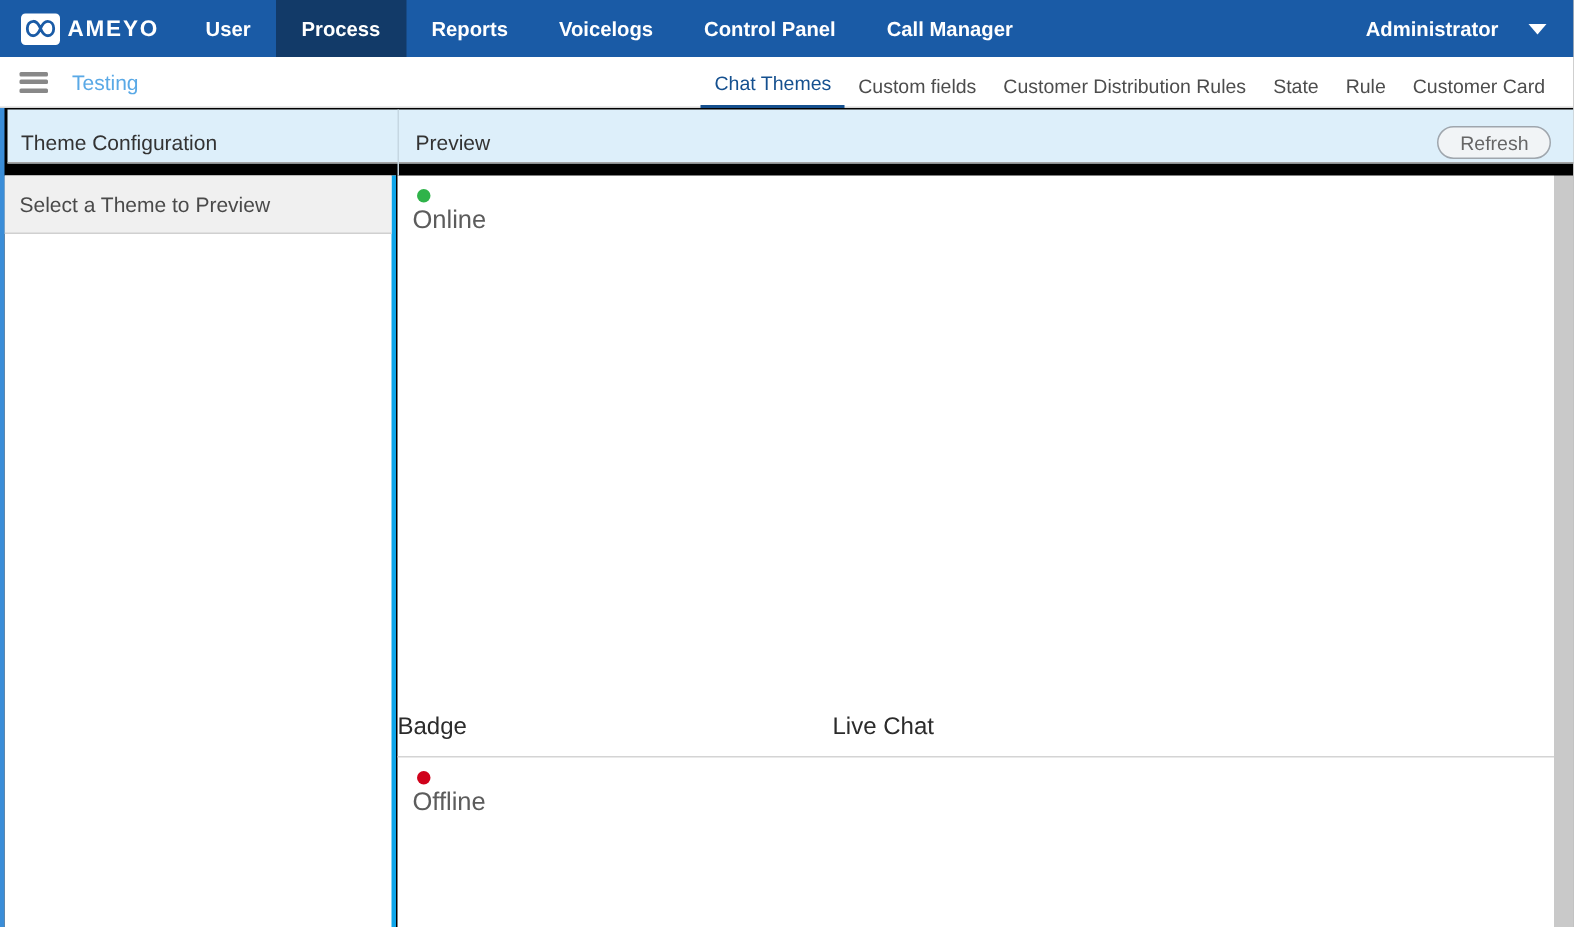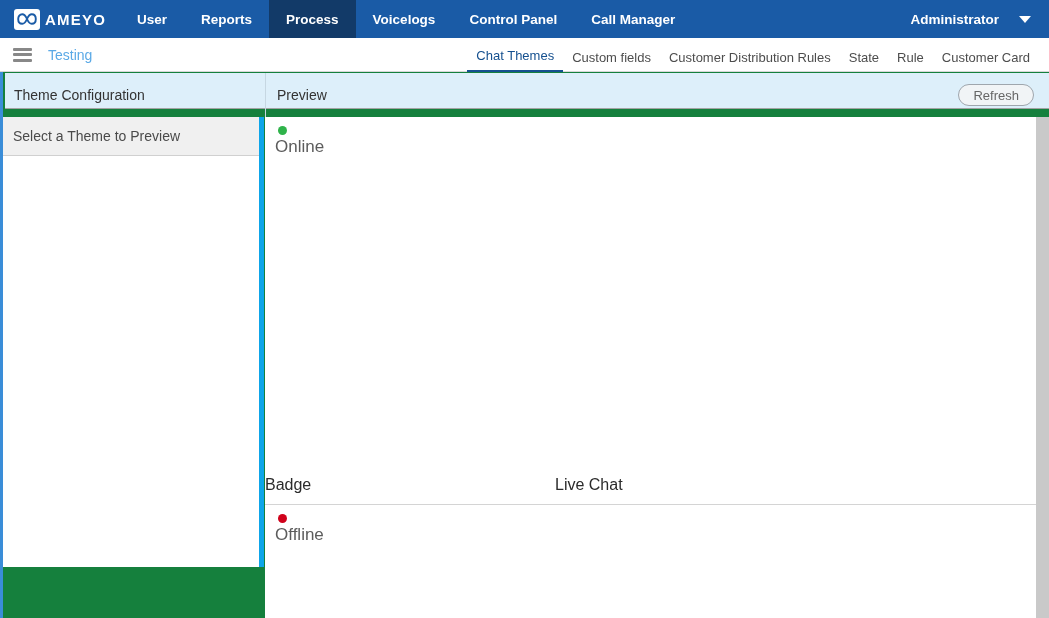--- a/index.html
+++ b/index.html
@@ -9,21 +9,21 @@
     height: 618px;
     overflow: hidden;
     background: #ffffff;
     font-family: "Liberation Sans", sans-serif;
   }
 
   .app {
     position: relative;
     width: 1049px;
     height: 618px;
-    background: #15803d;
+    background: #000000;
   }
 
   
   .topnav {
     position: absolute;
     top: 0; left: 0;
     width: 1049px;
     height: 38px;
     background: #1a5ba6;
     display: flex;
@@ -201,23 +201,23 @@
     display: flex;
     align-items: center;
     cursor: pointer;
   }
 
   
   .left-panel {
     position: absolute;
     top: 117px; left: 3px;
     width: 261px;
-    height: 450px;
+    height: 501px;
     background: #ffffff;
-    border-right: 5px solid #0ea5e9;
+    border-right: 3px solid #0ea5e9;
   }
   .theme-select-row {
     height: 39px;
     background: #f0f0f0;
     border-bottom: 1px solid #d0d0d0;
     display: flex;
     align-items: center;
     padding-left: 10px;
     color: #4a4a4a;
     font-size: 14px;
@@ -296,25 +296,25 @@
           <path d="M5.2 1.2C2.8 1.2 1.2 3.2 1.2 6s1.6 4.8 4 4.8c2.6 0 3.7-2.2 4.8-4.8 1.1-2.6 2.2-4.8 4.8-4.8 2.4 0 4 2 4 4.8s-1.6 4.8-4 4.8c-2.6 0-3.7-2.2-4.8-4.8C8.9 3.4 7.8 1.2 5.2 1.2z" fill="none" stroke="#1a5ba6" stroke-width="1.9"></path>
         </svg>
       </div>
       <div class="logo-text">AMEYO</div>
     </div>
 
     <div class="nav-items">
       <div class="nav-item">
         <span>User</span>
       </div>
+      <div class="nav-item active">
+        <span>Process</span>
+      </div>
       <div class="nav-item">
         <span>Reports</span>
-      </div>
-      <div class="nav-item active">
-        <span>Process</span>
       </div>
       <div class="nav-item">
         <span>Voicelogs</span>
       </div>
       <div class="nav-item">
         <span>Control Panel</span>
       </div>
       <div class="nav-item">
         <span>Call Manager</span>
       </div>

